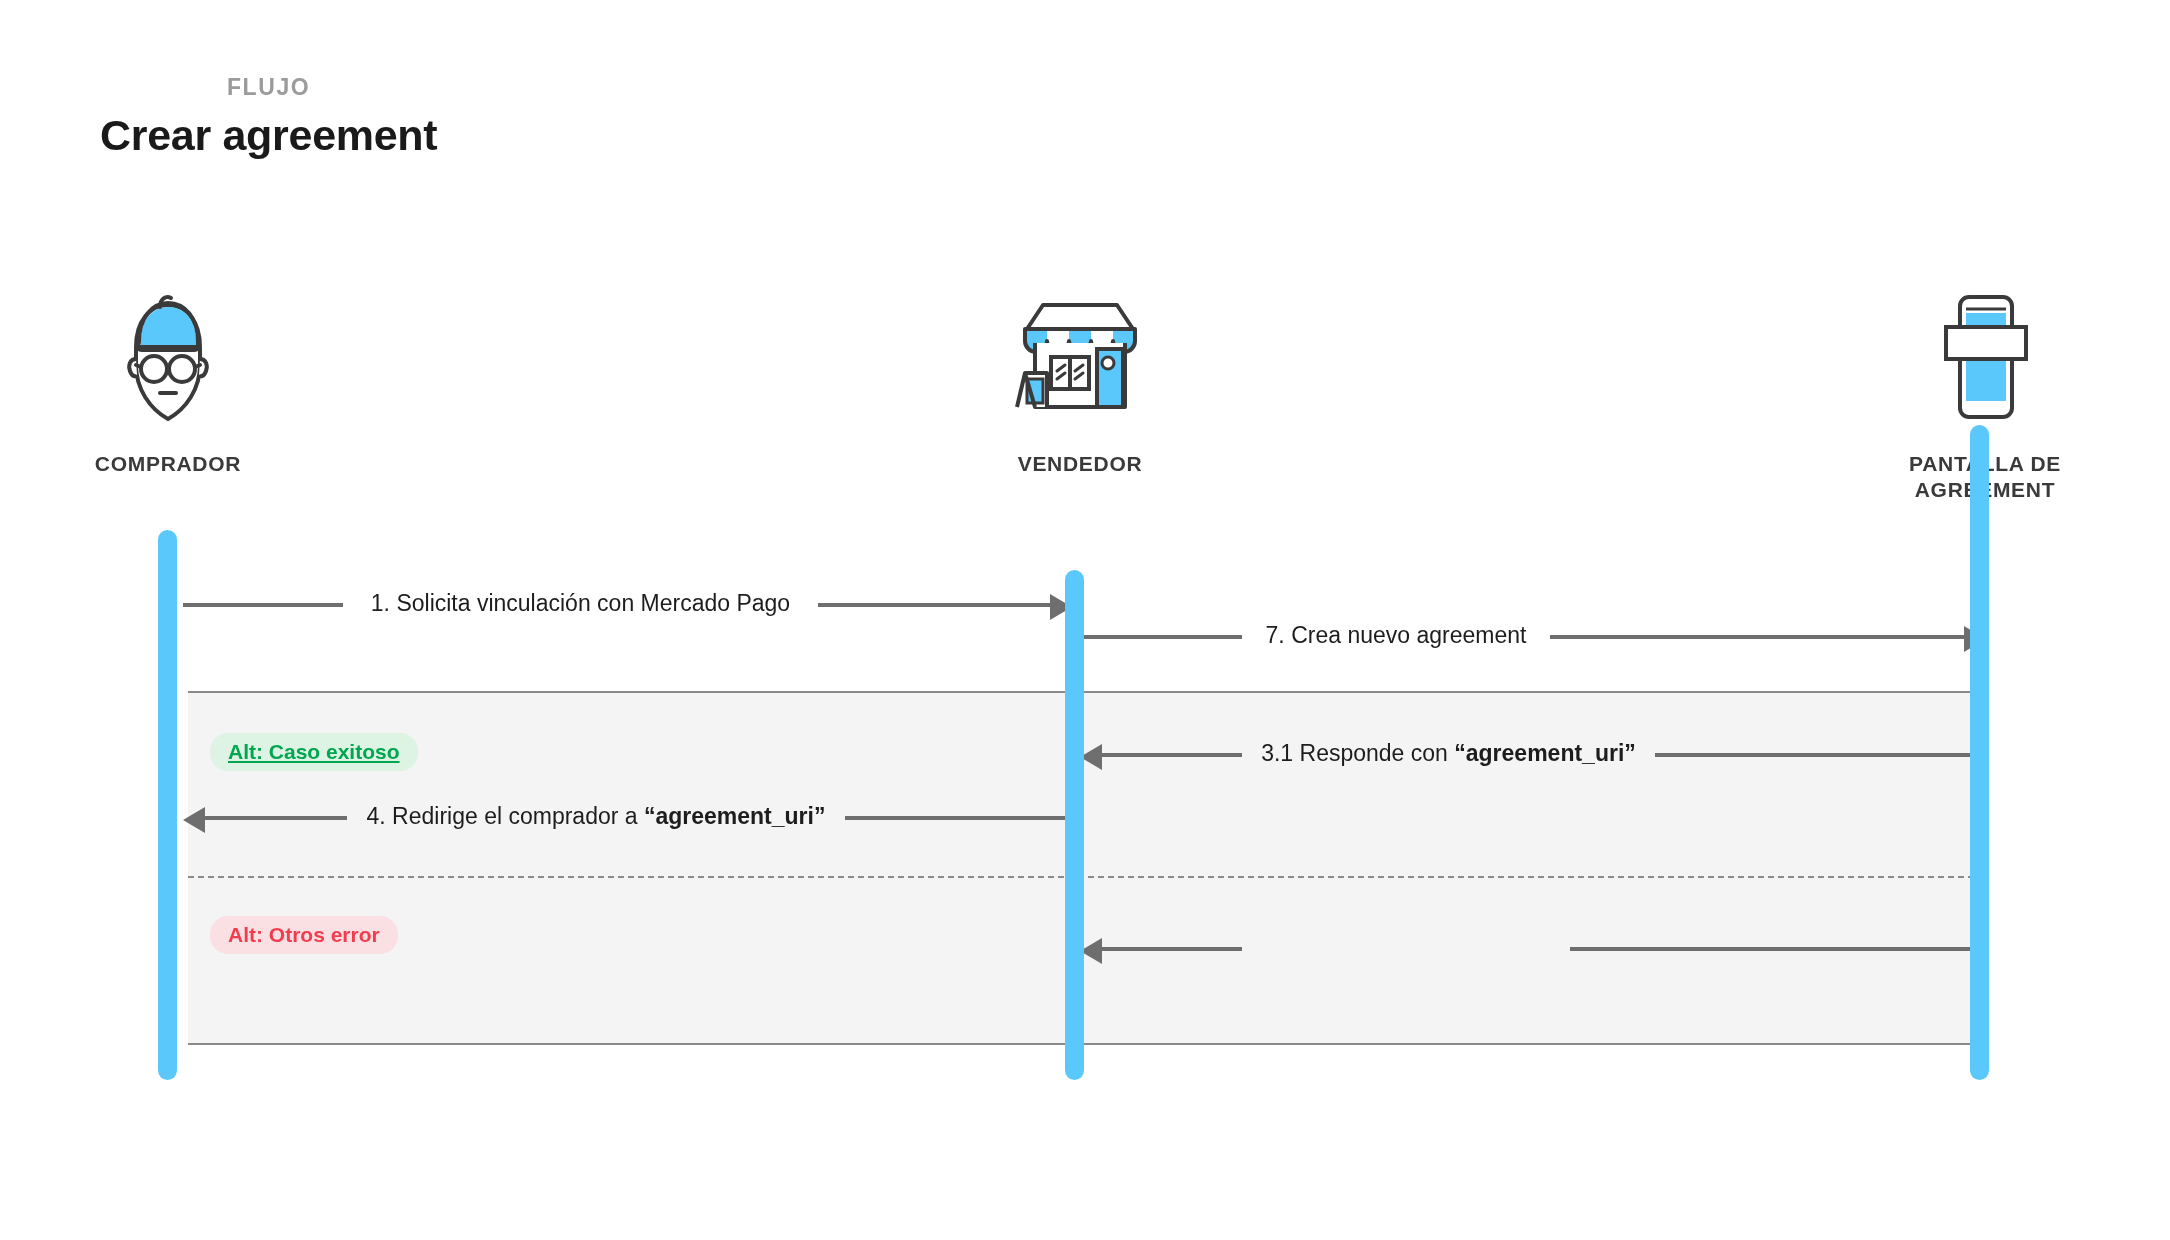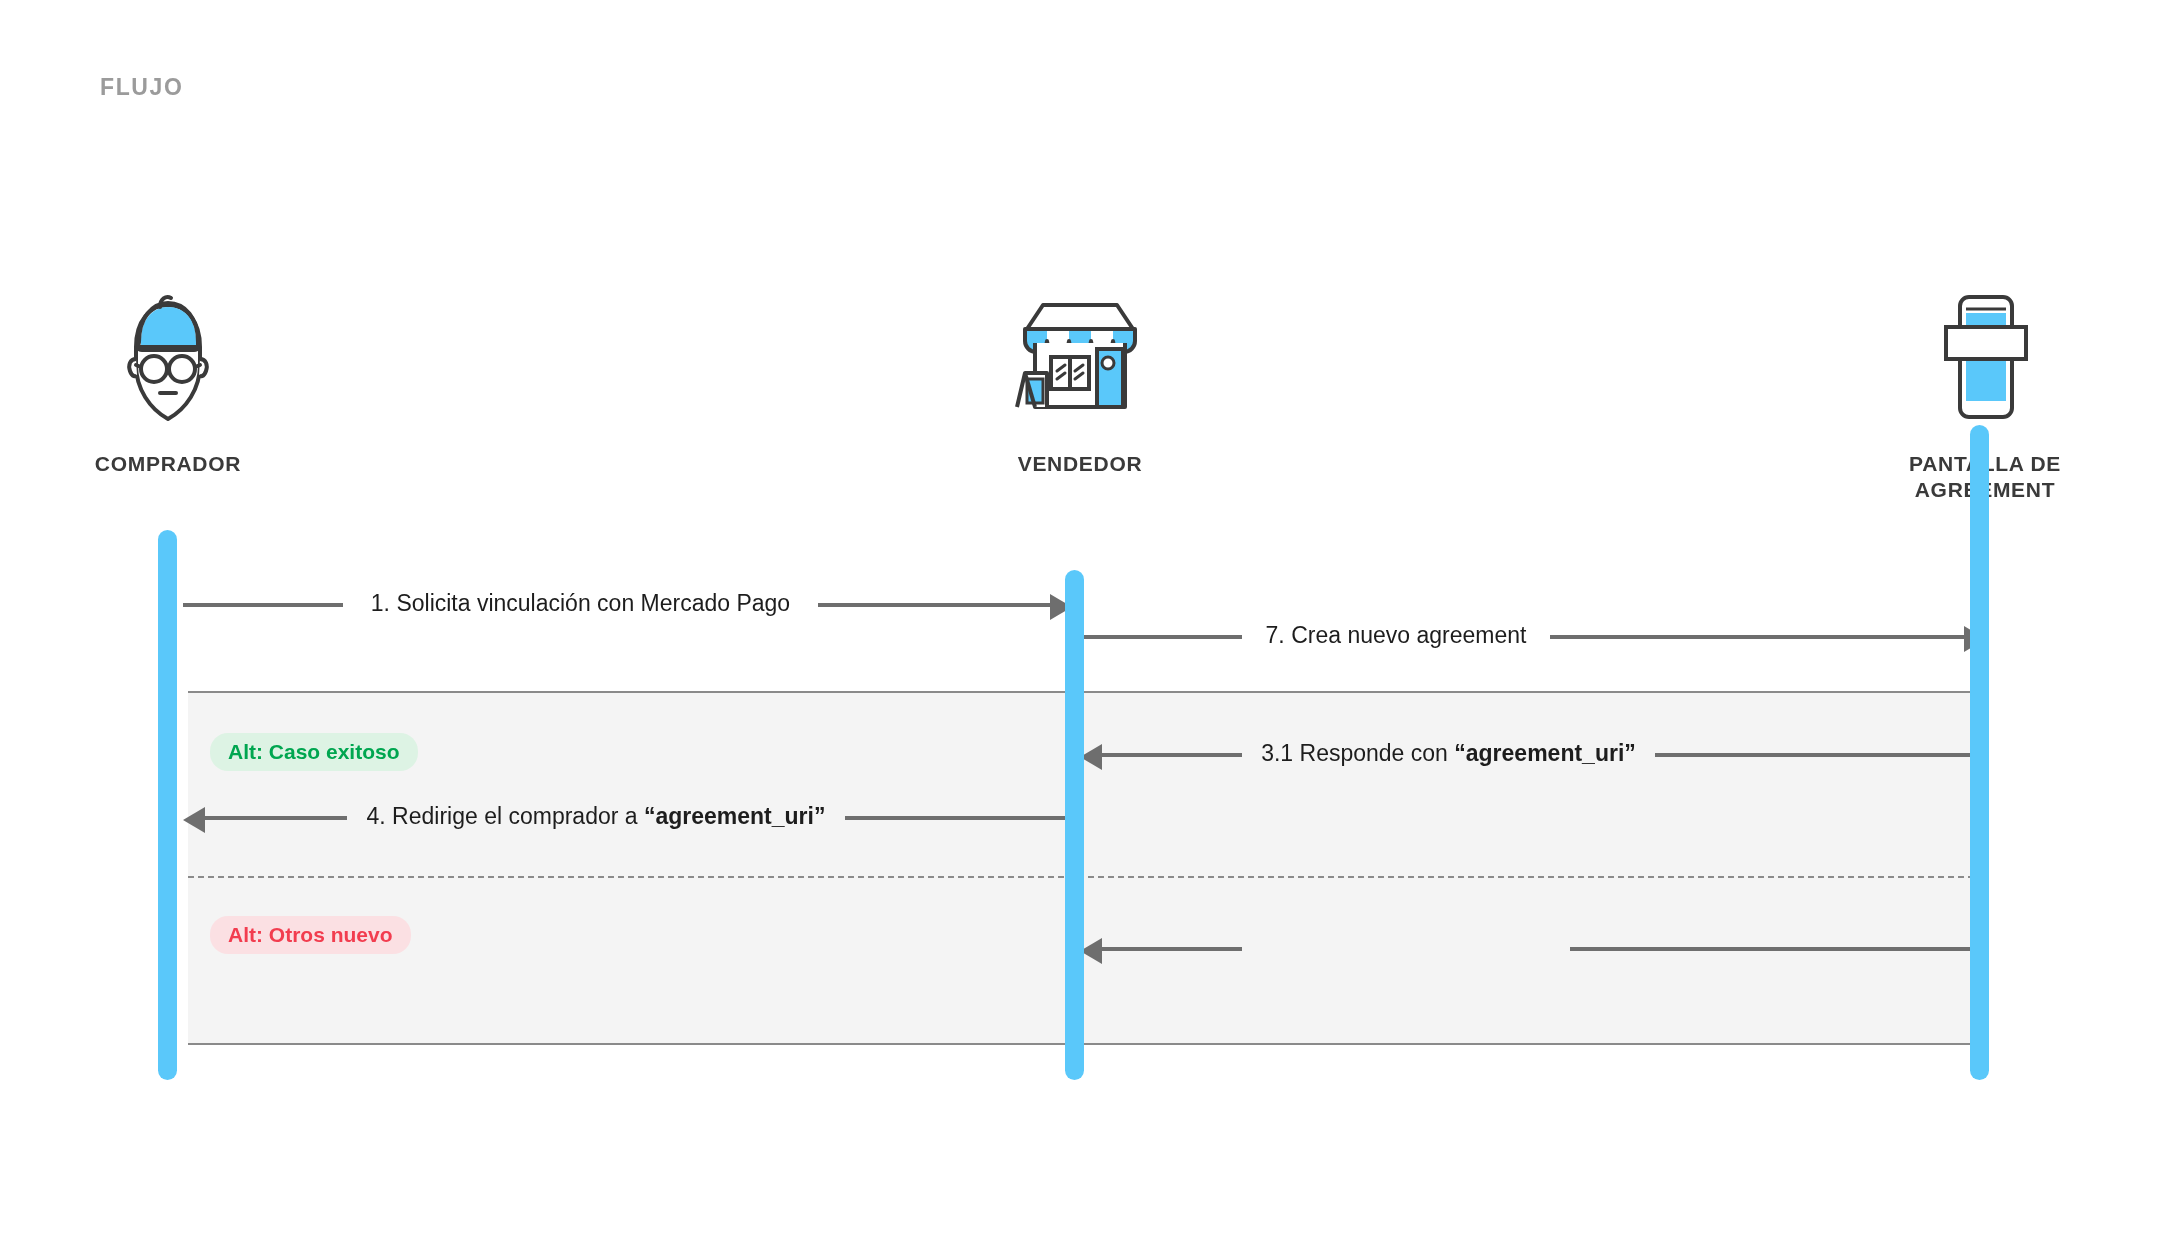--- a/index.html
+++ b/index.html
@@ -138,31 +138,33 @@
     padding: 8px 18px 9px 18px;
     border-radius: 18px;
     font-size: 21px;
     font-weight: bold;
     line-height: 1;
     white-space: nowrap;
   }
   .alt-pill.success {
     background: #ddf3e4;
     color: #00a650;
+    text-decoration: underline;
   }
   .alt-pill.error {
     background: #fbe0e3;
     color: #f23d4f;
   }
 </style>
 </head>
 <body>
 
 <div id="header">
   <div id="eyebrow">FLUJO</div>
+  <h1 id="title">Crear agreement</h1>
 </div>
 
 <div id="diagram">
 
   <div class="alt-region" style="left:188px; top:692px; width:1786px; height:184px;"></div>
   <div class="alt-region" style="left:188px; top:876px; width:1786px; height:168px;"></div>
 
   <div class="alt-line" style="left:188px; top:691px; width:1786px;"></div>
 
   <div class="alt-divider" style="left:188px; top:876px; width:1786px;"></div>
@@ -205,21 +207,21 @@
     <span class="l1"><span>4. Redirige el comprador a </span><b>“agreement_uri”</b></span>
   </div>
 
   <div class="message" style="left:0; top:949px; width:2170px;">
     <div class="msg-head left" style="left:1080px;"></div>
     <div class="msg-seg" style="left:1102px; top:-2px; width:140px;"></div>
     <div class="msg-seg" style="left:1570px; top:-2px; width:400px;"></div>
   </div>
 
   <div class="alt-pill success" style="left:210px; top:733px;">Alt: Caso exitoso</div>
-  <div class="alt-pill error" style="left:210px; top:916px;">Alt: Otros nuevo</div>
+  <div class="alt-pill error" style="left:210px; top:916px;">Alt: Otros error</div>
 
   <div class="actor" style="left:18px; top:285px;">
     <div class="actor-icon">
       <svg width="120" height="150" viewBox="0 0 120 150" fill="none">
 
         <path d="M28 62 C28 36 42 20 60 20 C78 20 92 36 92 62 L92 80 C92 104 78 124 60 134 C42 124 28 104 28 80 Z" stroke="#3a3a3a" stroke-width="4" fill="#ffffff" stroke-linejoin="round"></path>
 
         <path d="M33 56 C33 34 45 22 60 22 C76 22 88 34 88 56 L88 60 L33 60 Z" fill="#5ac8fa"></path>
 
         <path d="M31 57 C31 33 44 18 60 18 C77 18 90 33 90 57 L90 62 C90 64 88 65 86 65 L34 65 C32 65 30 64 30 62 Z" stroke="#3a3a3a" stroke-width="4" fill="none" stroke-linejoin="round"></path>

